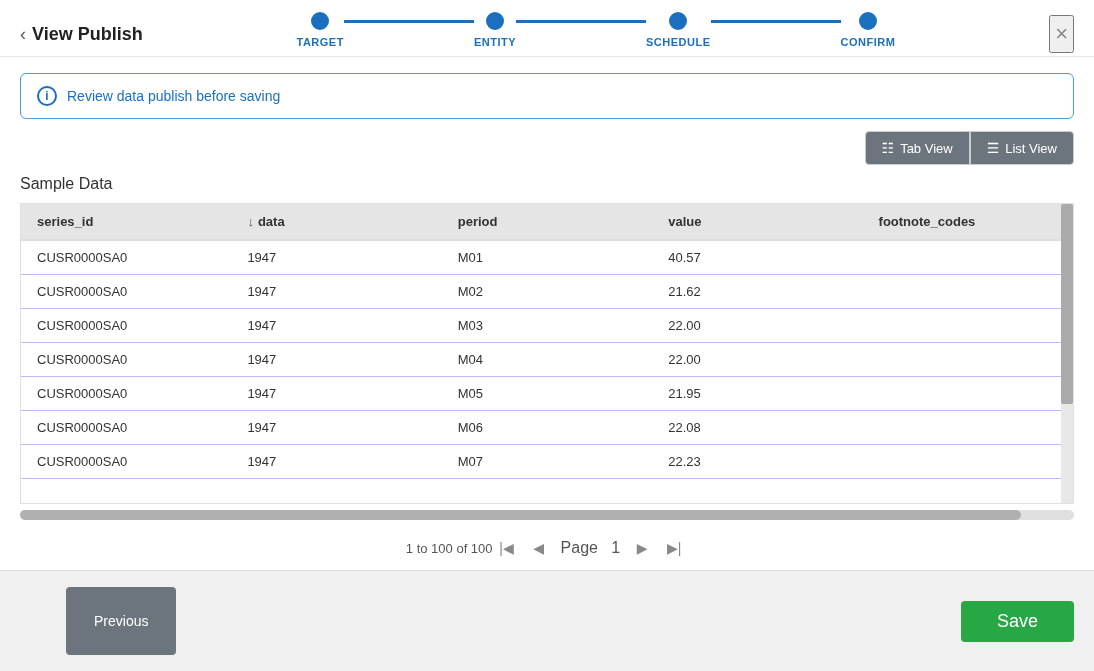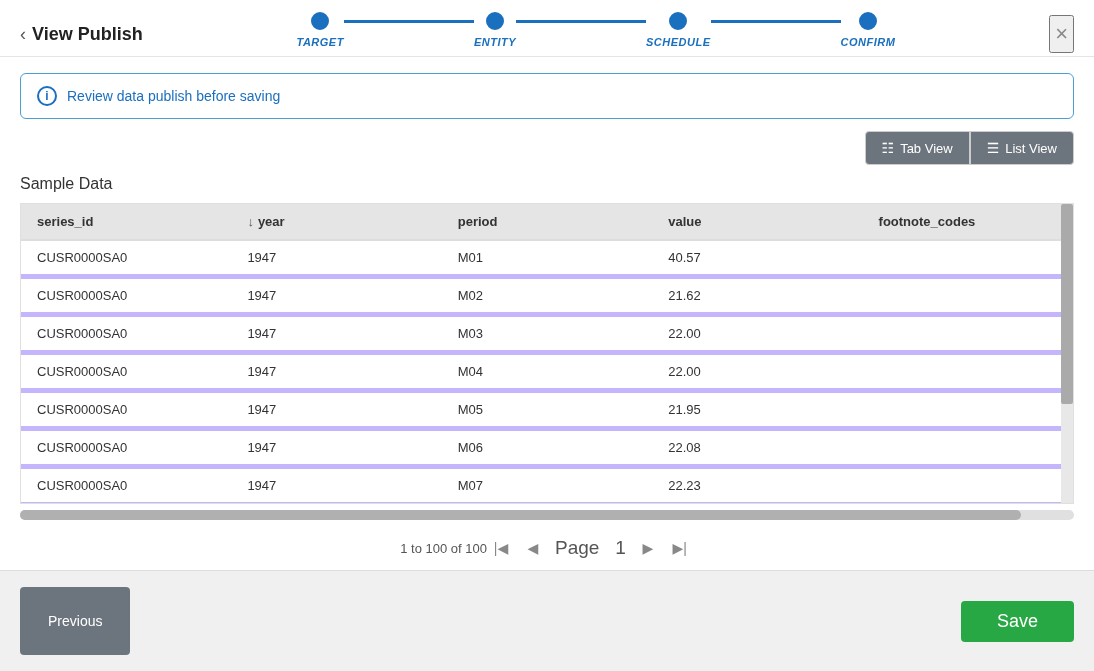--- a/index.html
+++ b/index.html
@@ -7,21 +7,21 @@
 
     
     .header { display: flex; align-items: center; padding: 12px 20px 0 20px; position: relative; border-bottom: 1px solid #e5e5e5; padding-bottom: 0; }
     .back-btn { display: flex; align-items: center; gap: 6px; cursor: pointer; color: #333; font-size: 15px; font-weight: 500; text-decoration: none; }
     .back-arrow { font-size: 18px; color: #555; }
     .title { font-size: 18px; font-weight: 600; color: #222; }
 
     
     .stepper { display: flex; align-items: center; justify-content: center; flex: 1; padding-bottom: 8px; }
     .stepper-wrapper { display: flex; align-items: center; position: relative; }
-    .step { display: flex; flex-direction: column; align-items: center; position: relative; font-style: italic; }
+    .step { display: flex; flex-direction: column; align-items: center; position: relative; }
     .step-circle { width: 18px; height: 18px; border-radius: 50%; background: #1a6fbe; border: 3px solid #1a6fbe; z-index: 2; }
     .step-label { font-size: 11px; font-weight: 700; color: #1a6fbe; margin-top: 6px; letter-spacing: 0.5px; }
     .step-line { width: 130px; height: 3px; background: #1a6fbe; margin-bottom: 18px; }
 
     .close-btn { font-size: 22px; color: #888; cursor: pointer; padding: 4px; }
 
     
     .info-banner { margin: 16px 20px 12px 20px; border: 1.5px solid #4a9fd5; border-radius: 6px; padding: 12px 16px; display: flex; align-items: center; gap: 10px; color: #1a6fbe; font-size: 14px; }
     .info-icon { width: 20px; height: 20px; border-radius: 50%; border: 2px solid #1a6fbe; display: flex; align-items: center; justify-content: center; font-size: 12px; font-weight: 700; flex-shrink: 0; color: #1a6fbe; }
 
@@ -36,44 +36,44 @@
     .content { flex: 1; overflow: hidden; padding: 0 20px; display: flex; flex-direction: column; }
     .section-title { font-size: 16px; font-weight: 400; color: #333; margin-bottom: 10px; }
 
     
     .table-container { flex: 1; overflow: hidden; border: 1px solid #e0e0e0; position: relative; }
     .table-scroll { overflow-y: auto; overflow-x: hidden; height: 100%; }
     table { width: 100%; border-collapse: collapse; font-size: 13px; }
     thead tr { border-bottom: 2px solid #ddd; }
     th { padding: 10px 16px; text-align: left; font-weight: 600; color: #333; background: #e5e5e5; font-size: 13px; }
     .sort-arrow { margin-right: 4px; color: #555; }
-    td { padding: 9px 16px; color: #333; border-bottom: 5px solid #c4b5fd; }
+    td { padding: 9px 16px; color: #333; border-bottom: 1px solid #c4b5fd; }
     .col-series { width: 20%; }
     .col-year { width: 20%; }
     .col-period { width: 20%; }
     .col-value { width: 20%; }
     .col-footnote { width: 20%; }
 
     
     .table-scrollbar { position: absolute; right: 0; top: 0; bottom: 0; width: 12px; background: #e8e8e8; }
     .table-scrollbar-thumb { position: absolute; top: 0; left: 0; right: 0; height: 200px; background: #aaa; border-radius: 2px; }
 
     
     .h-scrollbar { height: 10px; background: #e0e0e0; border-radius: 5px; margin: 6px 0; position: relative; }
     .h-scrollbar-thumb { position: absolute; left: 0; top: 0; height: 100%; width: 95%; background: #b0b0b0; border-radius: 5px; }
 
     
     .pagination { display: flex; align-items: center; justify-content: center; padding: 8px 2px; font-size: 13px; color: #555; }
     .page-nav { display: flex; align-items: center; gap: 4px; }
     .page-nav-btn { width: 28px; height: 28px; display: flex; align-items: center; justify-content: center; cursor: pointer; color: #888; font-size: 14px; border: none; background: none; }
-    .page-label { font-size: 19px; color: #555; padding: 0 4px; }
+    .page-label { font-size: 16px; color: #555; padding: 0 4px; }
 
     
     .footer { background: #f0f0f0; padding: 16px 20px; display: flex; justify-content: space-between; align-items: center; border-top: 1px solid #ddd; flex-shrink: 0; }
-    .prev-btn { background: #6c757d; color: #fff; border: none; padding: 26px 28px; font-size: 14px; font-weight: 500; border-radius: 4px; cursor: pointer; }
+    .prev-btn { background: #6c757d; color: #fff; border: none; padding: 26px 28px; font-size: 14px; font-weight: 500; border-radius: 4px; cursor: pointer; margin-left: 46px; }
     .save-btn { background: #28a745; color: #fff; border: none; padding: 10px 36px; font-size: 18px; font-weight: 500; border-radius: 4px; cursor: pointer; }
   </style>
 </head>
 <body>
 
 <div class="header">
   <a class="back-btn">
     <span class="back-arrow">‹</span>
     <span class="title">View Publish</span>
   </a>
@@ -126,21 +126,21 @@
 
   <div class="table-container">
     <div class="table-scroll">
       <table>
         <thead>
           <tr>
             <th class="col-series">
               <span>series_id</span>
             </th>
             <th class="col-year">
-              <span class="sort-arrow">↓</span><span>year</span>
+              <span class="sort-arrow">↓</span><span>data</span>
             </th>
             <th class="col-period">
               <span>period</span>
             </th>
             <th class="col-value">
               <span>value</span>
             </th>
             <th class="col-footnote">
               <span>footnote_codes</span>
             </th>

